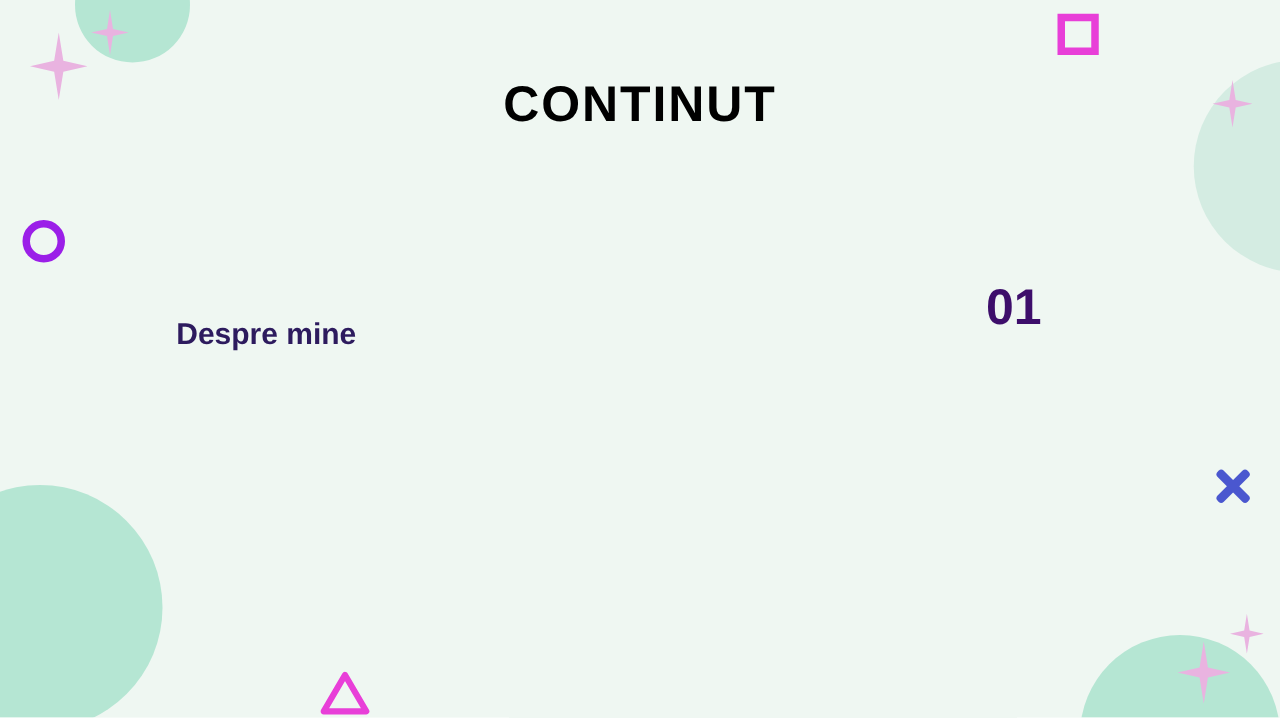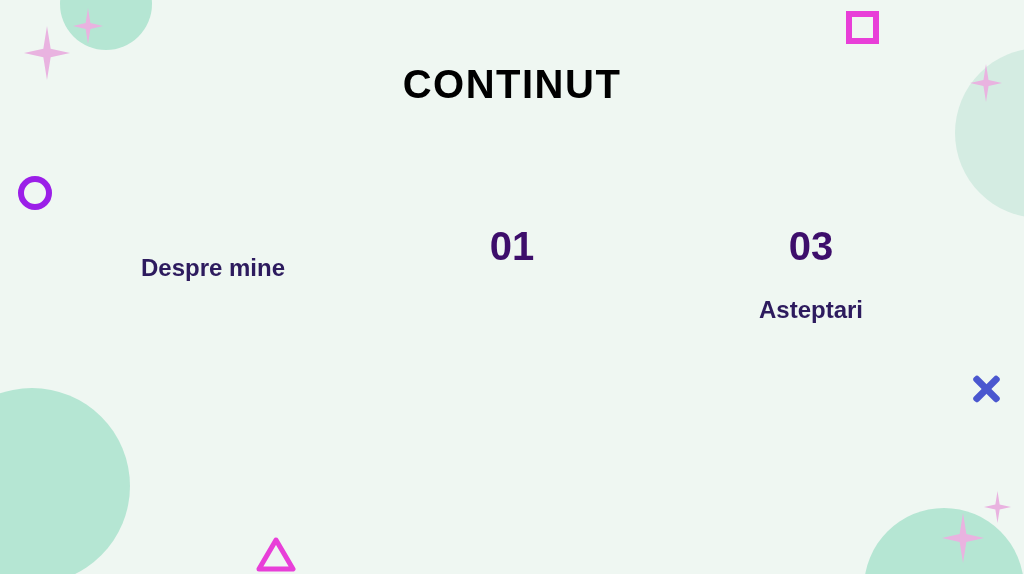--- a/index.html
+++ b/index.html
@@ -176,20 +176,16 @@
     <div class="items-row">
 
       <div class="item">
         <div class="item-label">Despre mine</div>
       </div>
 
       <div class="item">
         <div class="item-number">01</div>
       </div>
 
-      <div class="item">
-        <div class="item-number">03</div>
-        <div class="item-label">Asteptari</div>
-      </div>
 
     </div>
   </div>
 </div>
 
 </body></html>

